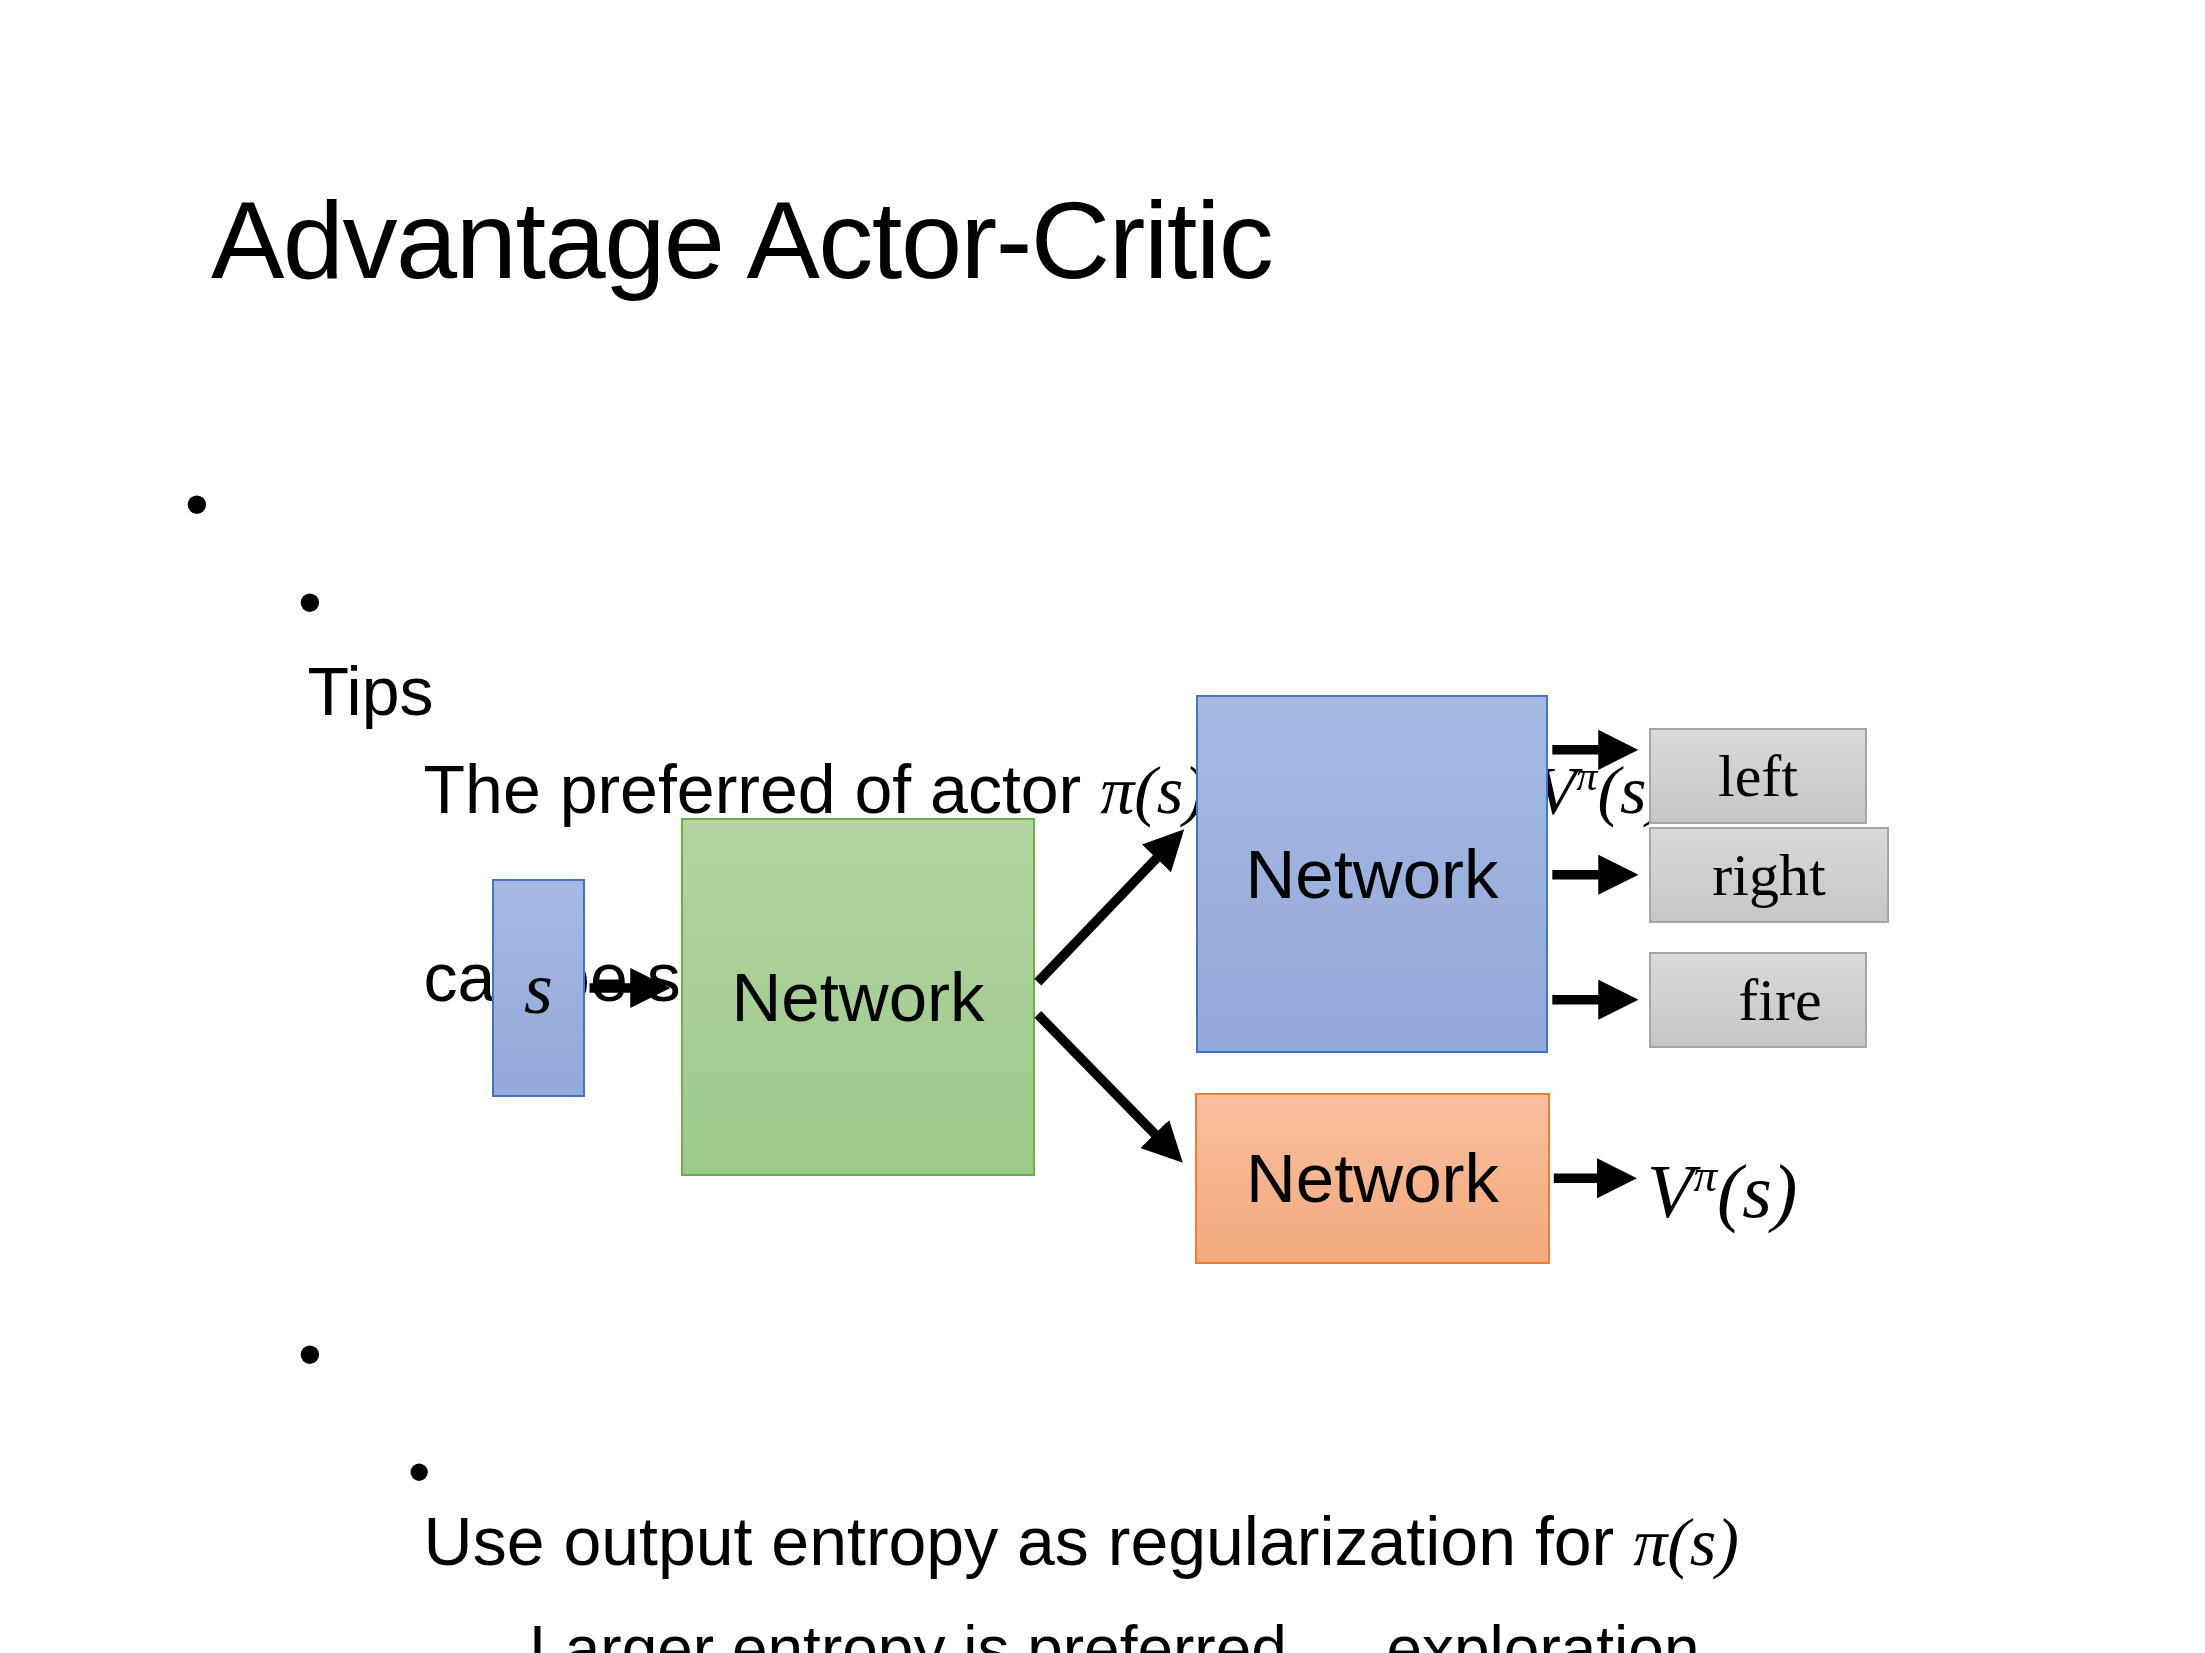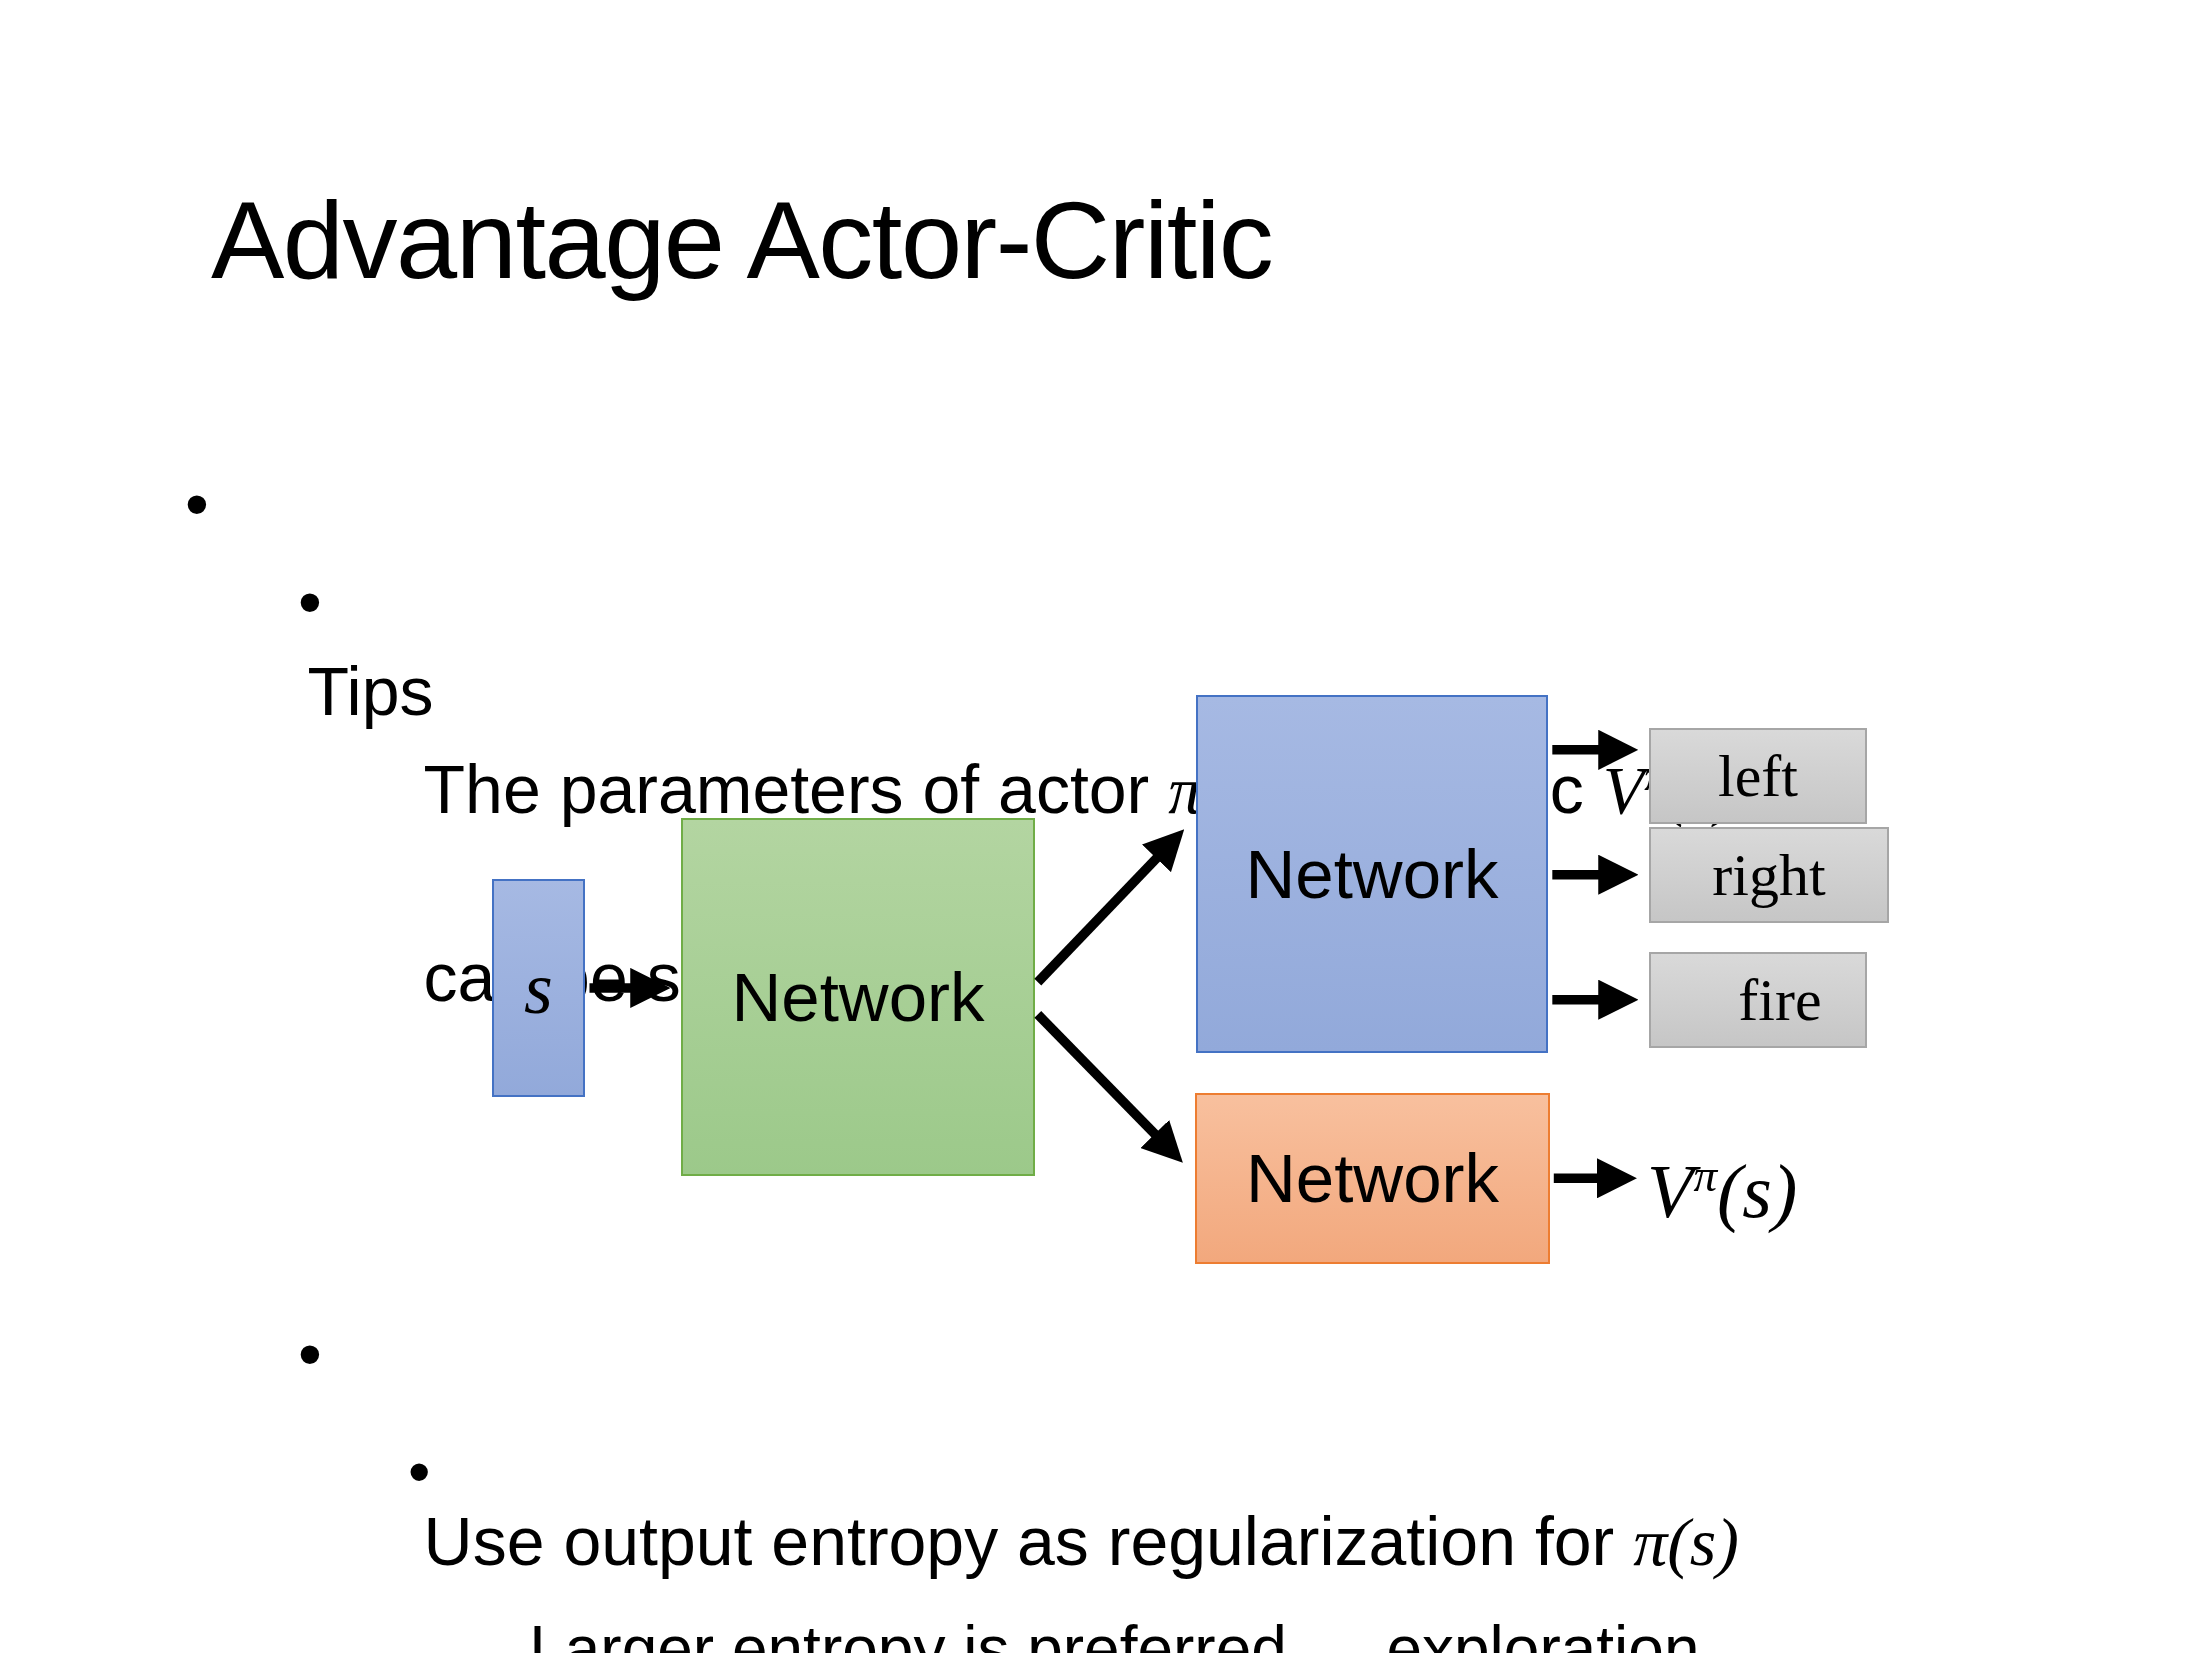--- a/index.html
+++ b/index.html
@@ -53,21 +53,21 @@
 
   <div id="title" class="abs">Advantage Actor-Critic</div>
 
   <div class="line" style="left:185px;top:457px;padding-left:47px;font-size:68px;">
     <span class="bullet">•</span>
     <span>Tips</span>
   </div>
 
   <div class="line" style="left:298px;top:555px;padding-left:50px;font-size:68px;">
     <span class="bullet">•</span>
-    <span>The parameters of actor </span><span class="math">π(s)</span><span>  and critic </span><span class="math">V</span><span class="sup">π</span><span class="math">(s)</span><br>
+    <span>The preferred of actor </span><span class="math">π(s)</span><span>  and critic </span><span class="math">V</span><span class="sup">π</span><span class="math">(s)</span><br>
     <span>can be shared</span>
   </div>
 
   <div class="box box-input" style="left:492px;top:879px;width:93px;height:218px;">
     <span>s</span>
   </div>
 
   <div class="box box-shared" style="left:681px;top:818px;width:354px;height:358px;">
     <span>Network</span>
   </div>

